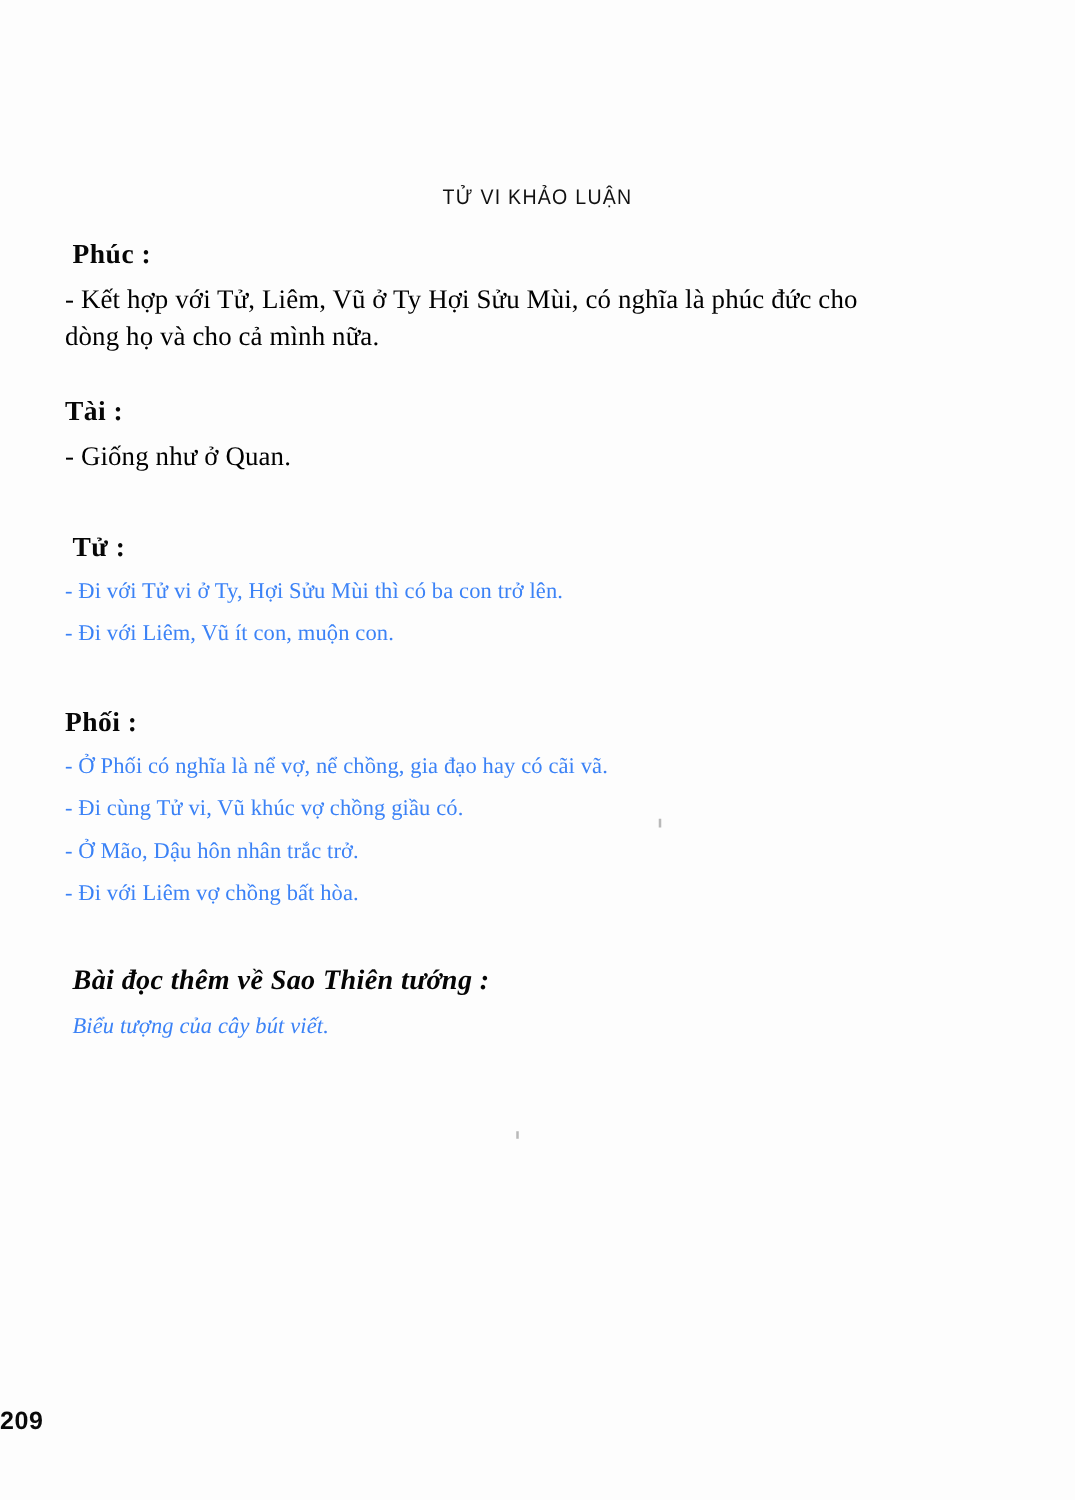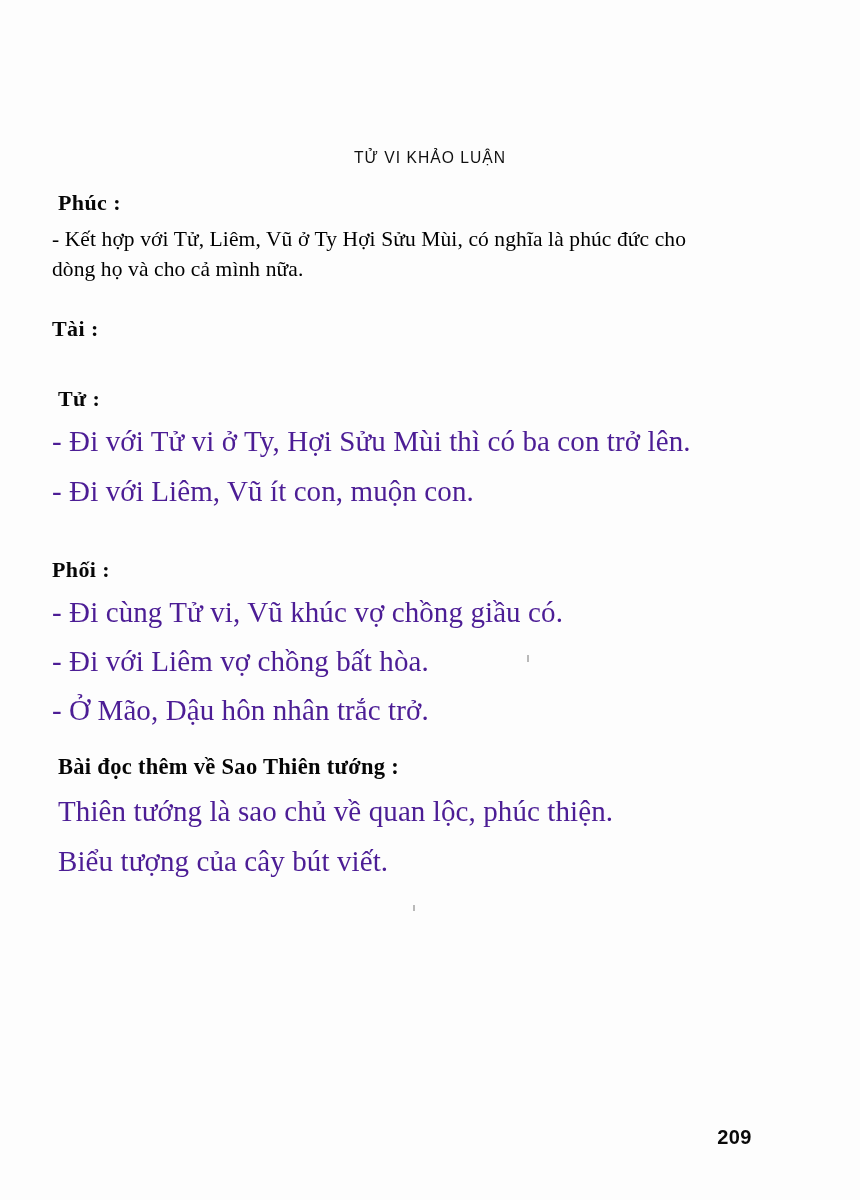--- a/index.html
+++ b/index.html
@@ -52,41 +52,41 @@
     font-size: 22px;
     font-weight: bold;
     letter-spacing: 0.4px;
     line-height: 1.2;
     margin: 0 0 9px 0;
     color: #070707;
   }
   .sec-heading.indent { padding-left: 6px; }
 
   .line {
-    font-size: 29px;
+    font-size: 18px;
     line-height: 1.38;
     margin: 0;
-    color: #4c1d95;
+    color: #3b82f6;
     letter-spacing: 0.1px;
   }
 
   .para {
     font-size: 21.5px;
     line-height: 1.38;
     margin: 0;
     color: #000000;
     letter-spacing: 0.1px;
     max-width: 640px;
   }
 
   .bullet-list .line { margin-bottom: 9px; }
   .bullet-list .line:last-child { margin-bottom: 0; }
 
   
-  .essay { margin-top: 24px; }
+  .essay { margin-top: 44px; font-style: italic; }
   .essay-title {
     font-size: 22.5px;
     font-weight: bold;
     letter-spacing: 0.3px;
     margin: 0 0 11px 0;
     padding-left: 6px;
     color: #050505;
   }
   .essay .line {
     padding-left: 6px;
@@ -99,21 +99,20 @@
   .sec-tai    { margin-bottom: 44px; }
   .sec-tu     { margin-bottom: 46px; }
   .sec-phoi   { margin-bottom: 0; }
 
   
   .folio {
     position: absolute;
     left: 0;
     top: 1126px;
     width: 860px;
-    text-align: right;
     padding-right: 108px;
     box-sizing: border-box;
     font-family: "Liberation Sans", "DejaVu Sans", sans-serif;
     font-size: 20px;
     font-weight: bold;
     color: #0a0a0a;
     letter-spacing: 0.5px;
   }
 
   
@@ -134,42 +133,43 @@
   <div class="body-block">
 
     <div class="section sec-phuc">
       <div class="sec-heading indent">Phúc :</div>
       <p class="para">- Kết hợp với Tử, Liêm, Vũ ở Ty Hợi Sửu Mùi, có nghĩa là phúc đức cho dòng họ và cho cả mình nữa.</p>
     </div>
 
 
     <div class="section sec-tai">
       <div class="sec-heading">Tài :</div>
+      <p class="para">- Giống như ở Quan.</p>
     </div>
 
     <div class="section sec-tu">
       <div class="sec-heading indent">Tử :</div>
       <div class="bullet-list">
         <p class="line">- Đi với Tử vi ở Ty, Hợi Sửu Mùi thì có ba con trở lên.</p>
         <p class="line">- Đi với Liêm, Vũ ít con, muộn con.</p>
       </div>
     </div>
 
     <div class="section sec-phoi">
       <div class="sec-heading">Phối :</div>
       <div class="bullet-list">
+        <p class="line">- Ở Phối có nghĩa là nể vợ, nể chồng, gia đạo hay có cãi vã.</p>
         <p class="line">- Đi cùng Tử vi, Vũ khúc  vợ chồng giầu có.</p>
+        <p class="line">- Ở Mão, Dậu hôn nhân trắc trở.</p>
         <p class="line">- Đi với Liêm vợ chồng bất hòa.</p>
-        <p class="line">- Ở Mão, Dậu hôn nhân trắc trở.</p>
       </div>
     </div>
 
     <div class="essay">
       <div class="essay-title">Bài đọc thêm về Sao Thiên tướng :</div>
-      <p class="line">Thiên tướng là sao chủ về quan lộc, phúc thiện.</p>
       <p class="line">Biểu tượng của cây bút viết.</p>
     </div>
 
   </div>
 
   <div class="speck" style="left:527px; top:655px; height:7px;"></div>
   <div class="speck" style="left:413px; top:905px; height:6px;"></div>
 
   <div class="folio">209</div>
 

